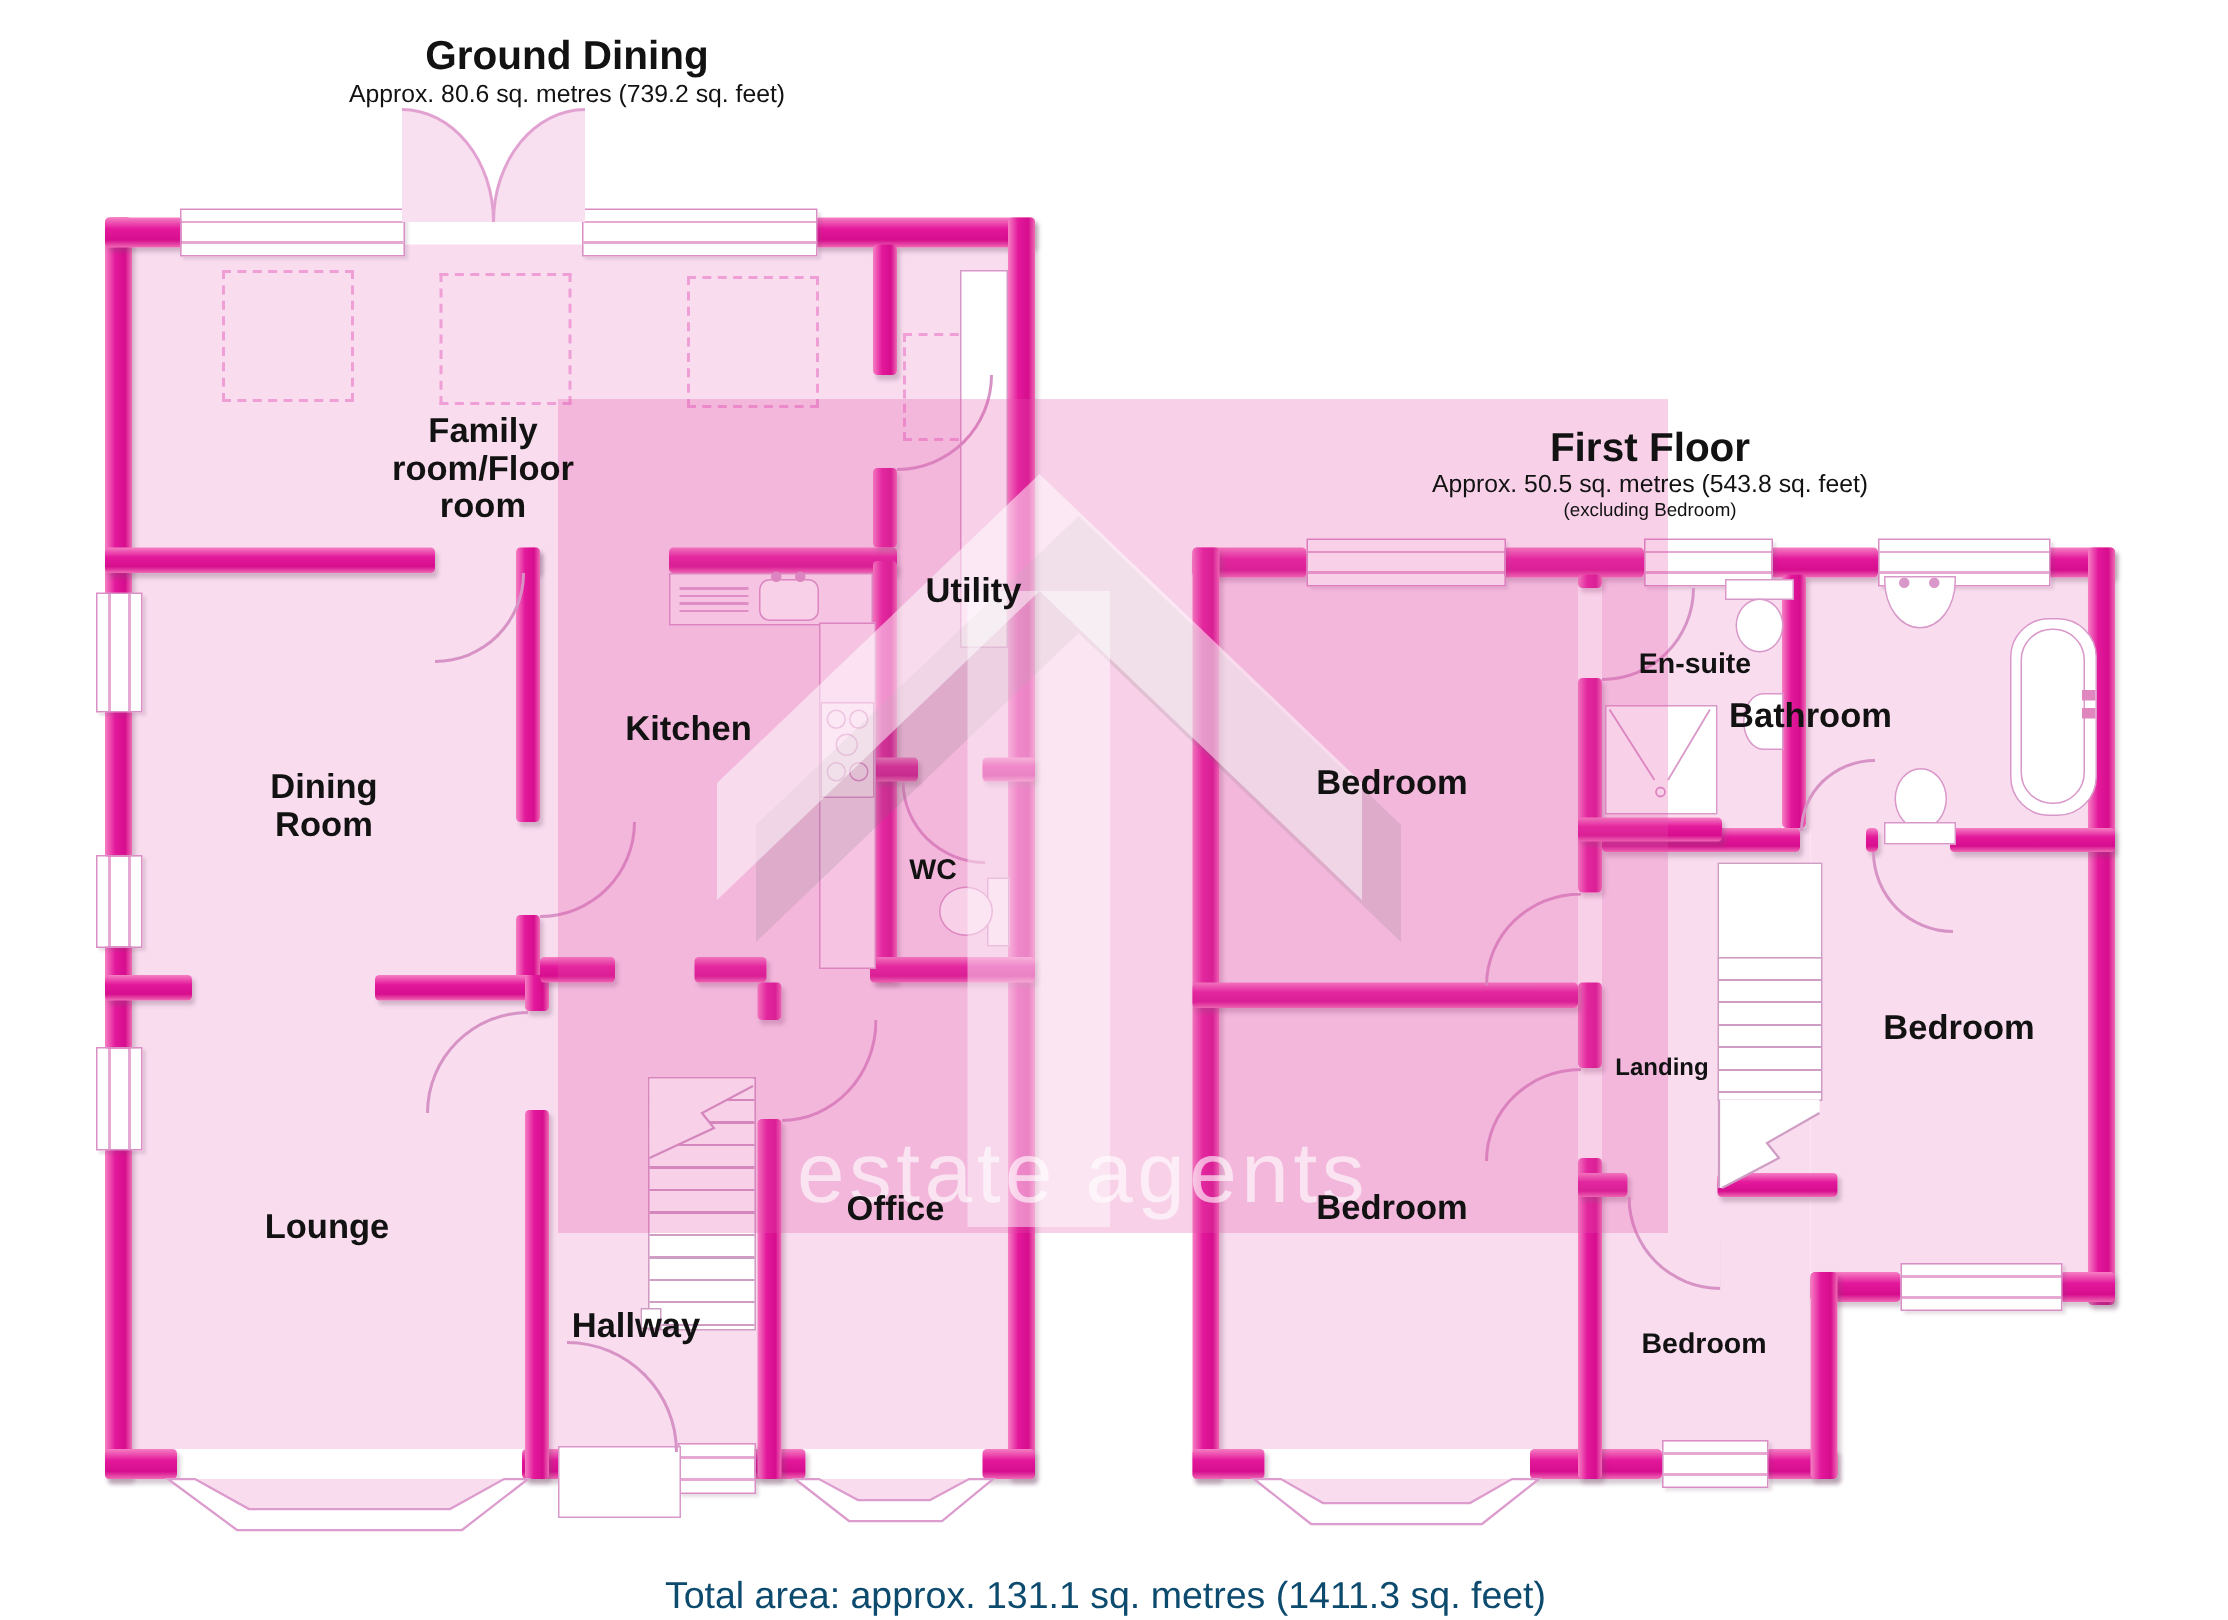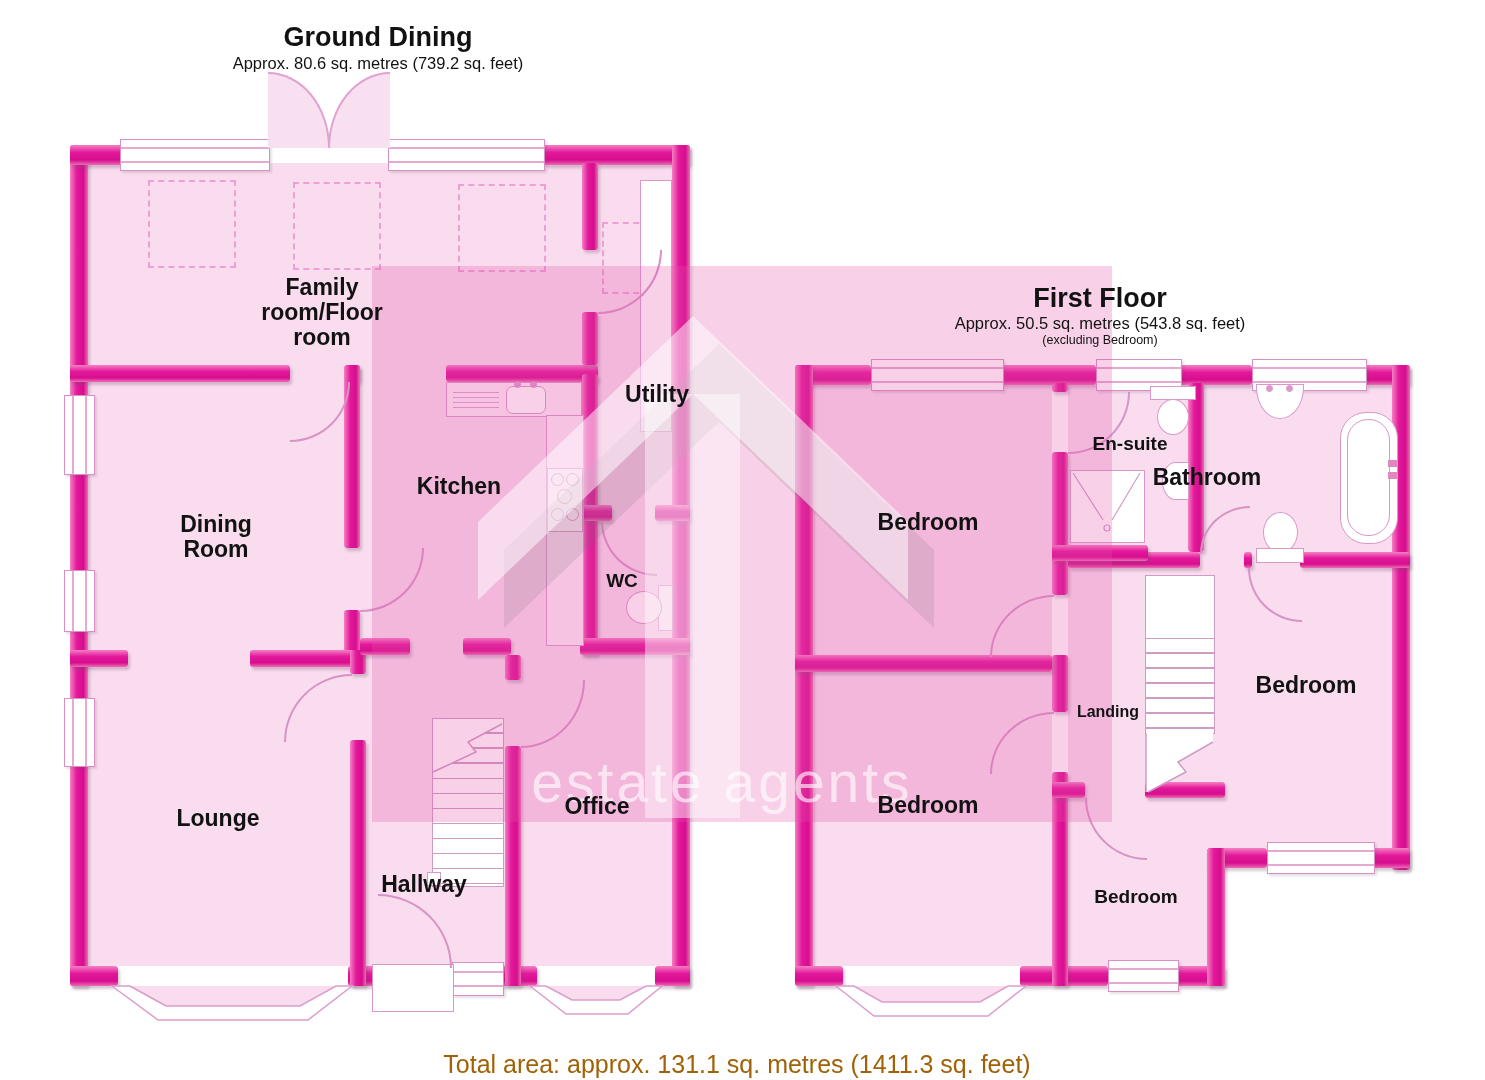--- a/index.html
+++ b/index.html
@@ -29,21 +29,21 @@
   .round{border-radius:50%;}
   .stairs{position:absolute;background:repeating-linear-gradient(180deg,#fff 0 13.5px,#cf9cc4 13.5px 15px);border:1.5px solid #cf9cc4;}
   .voidbox{position:absolute;background:#fff;border:1.5px solid #cf9cc4;}
   .lbl{position:absolute;font-weight:bold;color:#121212;text-align:center;white-space:pre-line;
        transform:translate(-50%,-50%);line-height:1.08;z-index:9;}
   .s24{font-size:23px;} .s21{font-size:16px;} .s19{font-size:19px;} .s17{font-size:19px;}
   .title{position:absolute;transform:translate(-50%,0);text-align:center;color:#121212;z-index:9;white-space:nowrap;}
   .t-big{font-size:27px;font-weight:bold;}
   .t-sub{font-size:16.5px;}
   .t-note{font-size:12.5px;}
-  .footer{position:absolute;font-size:25px;color:#a16207;transform:translate(-50%,0);z-index:9;white-space:nowrap;}
+  .footer{position:absolute;font-size:25px;color:#0c4a6e;transform:translate(-50%,0);z-index:9;white-space:nowrap;}
   
   #overlay{position:absolute;left:372px;top:266px;width:740px;height:556px;background:rgba(228,80,170,.27);z-index:5;}
   .wm-text{position:absolute;color:rgba(255,255,255,.58);z-index:7;transform:translate(-50%,-50%);white-space:nowrap;}
   #wm-home{font-size:188px;font-weight:bold;letter-spacing:6px;}
   #wm-tag{font-size:57px;letter-spacing:3px;color:rgba(255,255,255,.62);}
   svg{position:absolute;left:0;top:0;z-index:3;}
   svg.under{z-index:2;} svg.wmk{z-index:6;}
 </style>
 </head>
 <body>
@@ -146,21 +146,21 @@
     <div class="arc tl" style="left:284px;top:674px;width:66px;height:66px;"></div>
     <div class="arc rb" style="left:521px;top:680px;width:62px;height:66px;"></div>
     <div class="arc tr" style="left:378px;top:894px;width:72px;height:72px;"></div>
 
     <div class="lbl s24" style="left:322px;top:312px;">Family
 room/Floor
 room</div>
     <div class="lbl s24" style="left:216px;top:537px;">Dining
 Room</div>
     <div class="lbl s24" style="left:459px;top:486px;">Kitchen</div>
-    <div class="lbl s24" style="left:657px;top:394px;">Utility</div>
+    <div class="lbl s24" style="left:631px;top:394px;padding-left:36px;">Utility</div>
     <div class="lbl s19" style="left:622px;top:581px;">WC</div>
     <div class="lbl s24" style="left:218px;top:818px;">Lounge</div>
     <div class="lbl s24" style="left:424px;top:884px;">Hallway</div>
     <div class="lbl s24" style="left:597px;top:806px;">Office</div>
   </section>
 
   <section>
 
     <div class="floor" style="left:813px;top:383px;width:239px;height:583px;"></div>
     <div class="floor" style="left:1068px;top:383px;width:120px;height:169px;"></div>

